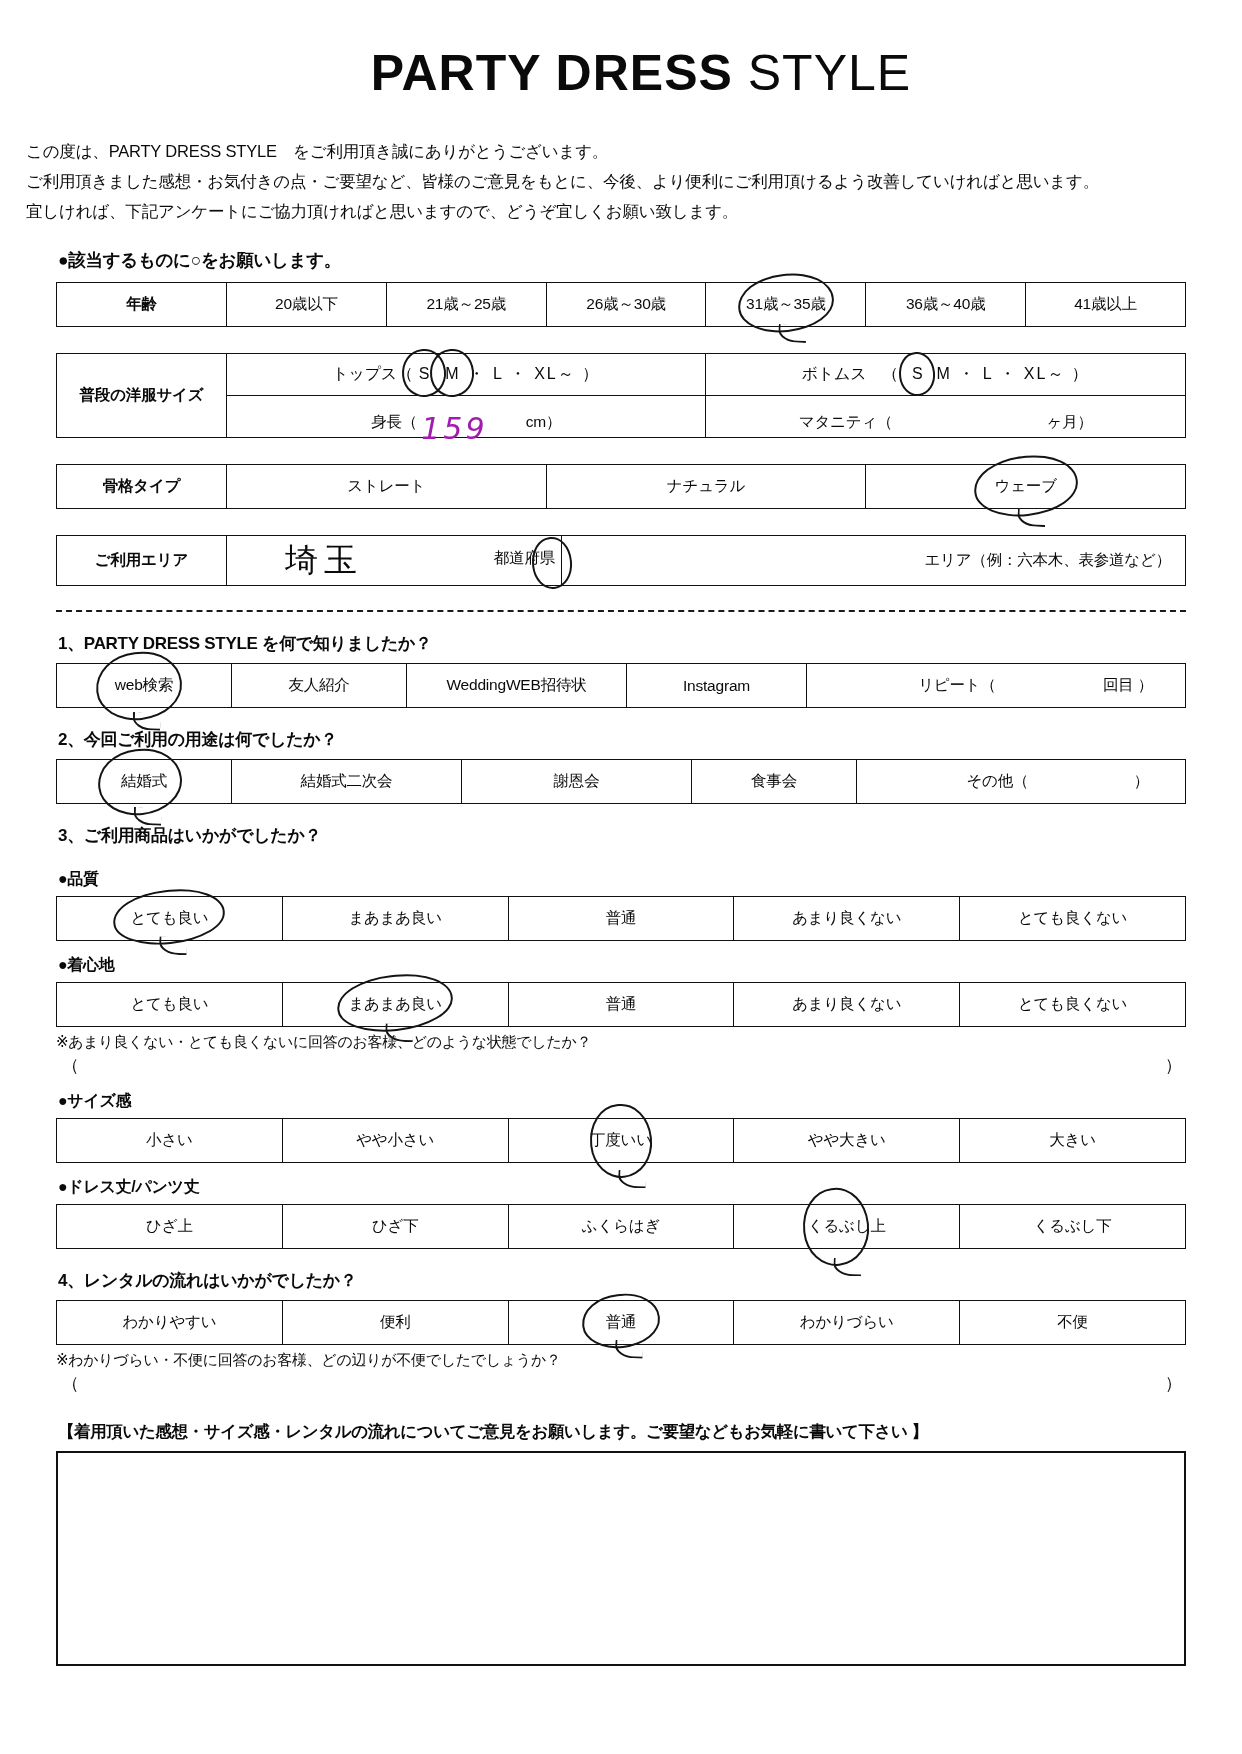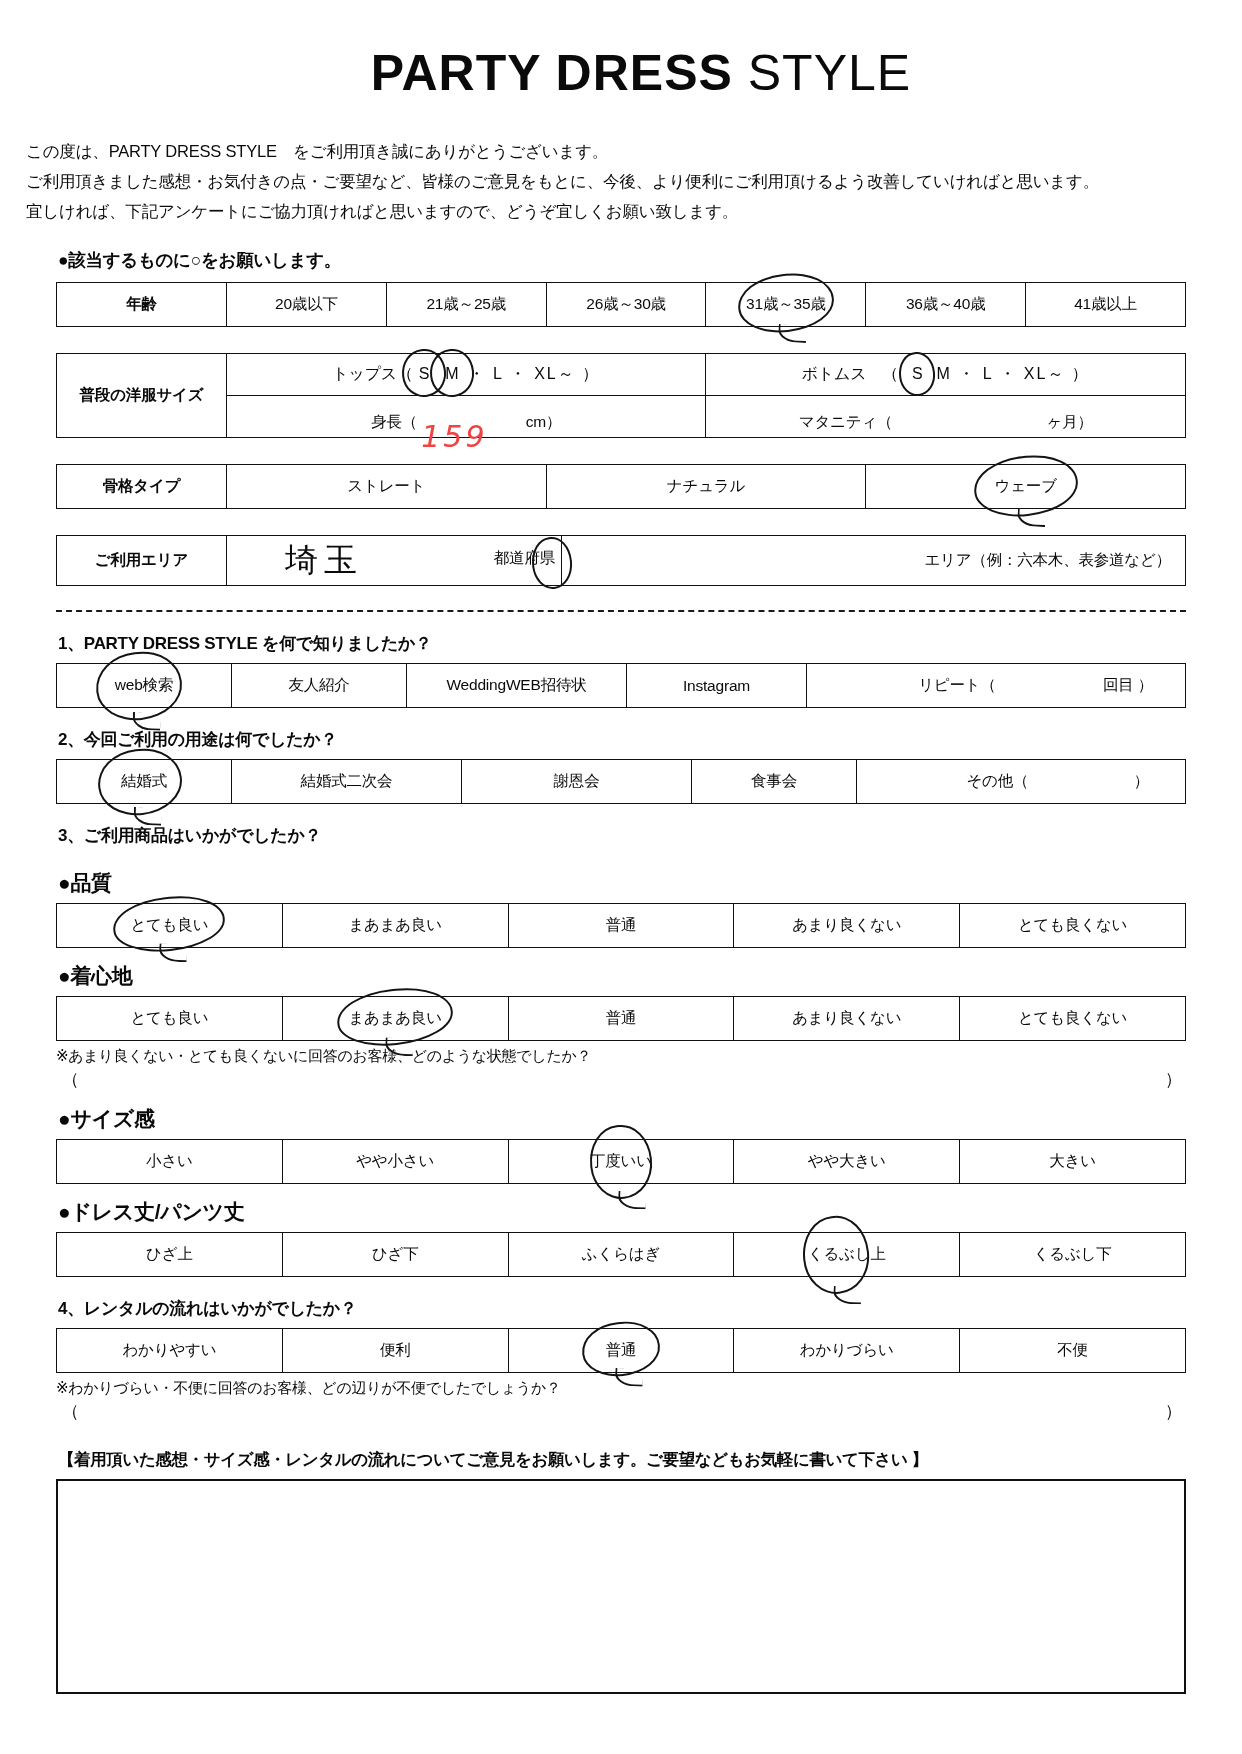--- a/index.html
+++ b/index.html
@@ -48,26 +48,26 @@
   .sp { margin-top: 26px; }
 
   
   table.sizes td { height: 42px; }
   .sz-line { font-size: 16px; margin-top: 40px; }
   .dot { letter-spacing: 2px; text-align: center; }
 
   
   .hw {
     font-family: "DejaVu Sans", sans-serif;
-    color: #ef4444;
+    color: #a21caf;
     font-size: 30px;
     font-style: italic;
     letter-spacing: 3px;
     position: relative;
-    top: 20px;
+    top: 12px;
   }
   .hw-kanji {
     font-size: 33px;
     font-style: normal;
     letter-spacing: 6px;
     font-family: "DejaVu Sans", sans-serif;
   }
 
   
   .circle {
@@ -114,21 +114,21 @@
     font-size: 17px;
     font-weight: bold;
     letter-spacing: -0.3px;
     position: relative;
     display: inline-block;
   }
   .qh-wrap { position: relative; }
 
   .sub {
     margin: 14px 16px 6px 58px;
-    font-size: 21px;
+    font-size: 16px;
     font-weight: bold;
     letter-spacing: -0.3px;
   }
   .note {
     margin: 6px 0 0 56px;
     font-size: 15px;
     letter-spacing: -0.3px;
   }
   .paren {
     margin: 2px 0 0 62px;

